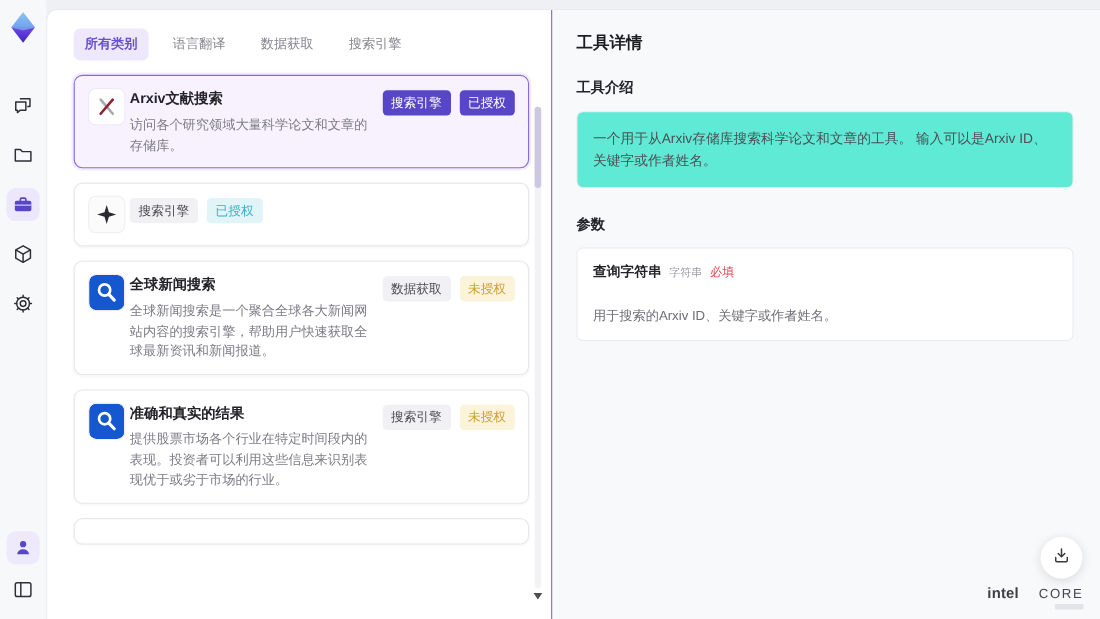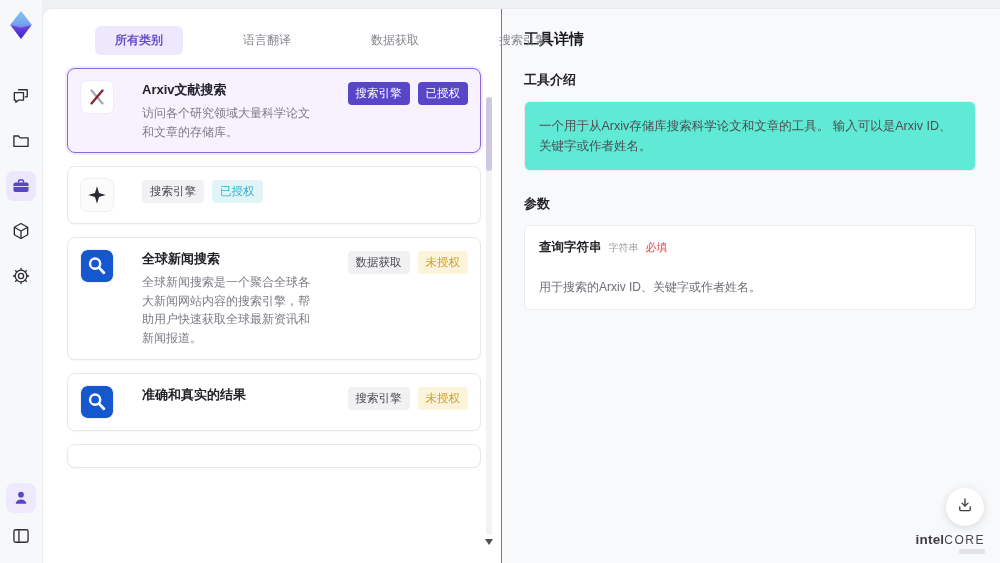--- a/index.html
+++ b/index.html
@@ -31,28 +31,28 @@
     background:#ffffff; border-radius:10px 0 0 0;
     border:1px solid #e9eaed; border-right:none; border-bottom:none;
     display:flex; overflow:hidden;
   }
 
   
   .list-panel { width:458px; flex:none; padding:17px 20px 0 24px; position:relative; }
   .panel-title { font-size:15px; font-weight:bold; color:#1c1c21; margin:4px 0 18px; }
   .tabs { display:flex; gap:12px; margin-bottom:13px; align-items:center; }
   .tab {
-    font-size:12px; color:#85858e; padding:6px 20px; border-radius:6px;
-    cursor:pointer; white-space:nowrap;margin-left:28px;
+    font-size:12px; color:#85858e; padding:6px 10px; border-radius:6px;
+    cursor:pointer; white-space:nowrap;
   }
   .tab.active { background:#ede8fb; color:#6a4ed0; font-weight:bold; }
 
   .tool-list { display:flex; flex-direction:column; gap:13px; width:414px; }
   .card {
-    display:flex; gap:28px; padding:11px 12px; background:#fff;
+    display:flex; gap:4px; padding:11px 12px; background:#fff;
     border:1px solid #e8e8ec; border-radius:8px; cursor:pointer;
     box-shadow:0 1px 2px rgba(20,20,40,.03);
   }
   .card.selected {
     background:var(--selected-card-bg); border:1px solid var(--selected-card-border);
     box-shadow:0 0 0 2px rgba(138,104,222,.12);
   }
   .card-icon {
     width:34px; height:34px; flex:none; border-radius:7px; overflow:hidden;
     background:#fbfbfc; border:1px solid #f0f0f3;
@@ -97,21 +97,21 @@
   .param-required { font-size:11px; color:var(--required-red); }
   .param-desc { font-size:12px; color:#6e6e77; }
 
   
   .download-btn {
     position:absolute; right:16px; bottom:37px; width:38px; height:38px;
     border-radius:50%; background:#fff; box-shadow:0 2px 10px rgba(0,0,0,.13);
     display:flex; align-items:center; justify-content:center; cursor:pointer; z-index:6;
   }
   .brand { position:absolute; right:15px; bottom:9px; text-align:right; z-index:6; }
-  .brand-line { display:flex; align-items:baseline; gap:0; }
+  .brand-line { display:flex; align-items:baseline; gap:18px; }
   .brand-intel { font-size:13.5px; font-weight:bold; color:#3e3e44; letter-spacing:.2px; }
   .brand-core { font-size:12px; color:#46464c; letter-spacing:1.5px; text-transform:uppercase; }
   .brand-sub { height:5px; width:26px; background:#e4e4e8; border-radius:1px; margin:2px 0 0 auto; }
 </style>
 </head>
 <body>
 
 <div class="rail">
   <div class="logo">
     <svg width="30" height="30" viewBox="0 0 28 28">
@@ -234,20 +234,21 @@
         <div class="card unauthorized">
     <div class="card-icon">
             <svg width="34" height="34" viewBox="0 0 34 34">
               <rect width="34" height="34" rx="7" fill="#1557cf"></rect>
               <circle cx="15" cy="14.5" r="5.4" fill="none" stroke="#fff" stroke-width="2.6"></circle>
               <path d="M19.3 19 L24.3 24.2" stroke="#fff" stroke-width="3" stroke-linecap="round"></path>
             </svg>
           </div>
     <div class="card-body">
       <div class="card-title">准确和真实的结果</div>
+      <div class="card-desc">提供股票市场各个行业在特定时间段内的表现。投资者可以利用这些信息来识别表现优于或劣于市场的行业。</div>
     </div>
     <div class="card-tags">
       <span class="tag tag-cat">搜索引擎</span>
       <span class="tag tag-auth">未授权</span>
     </div>
   </div>
         <div class="card unauthorized">
     
     
     

